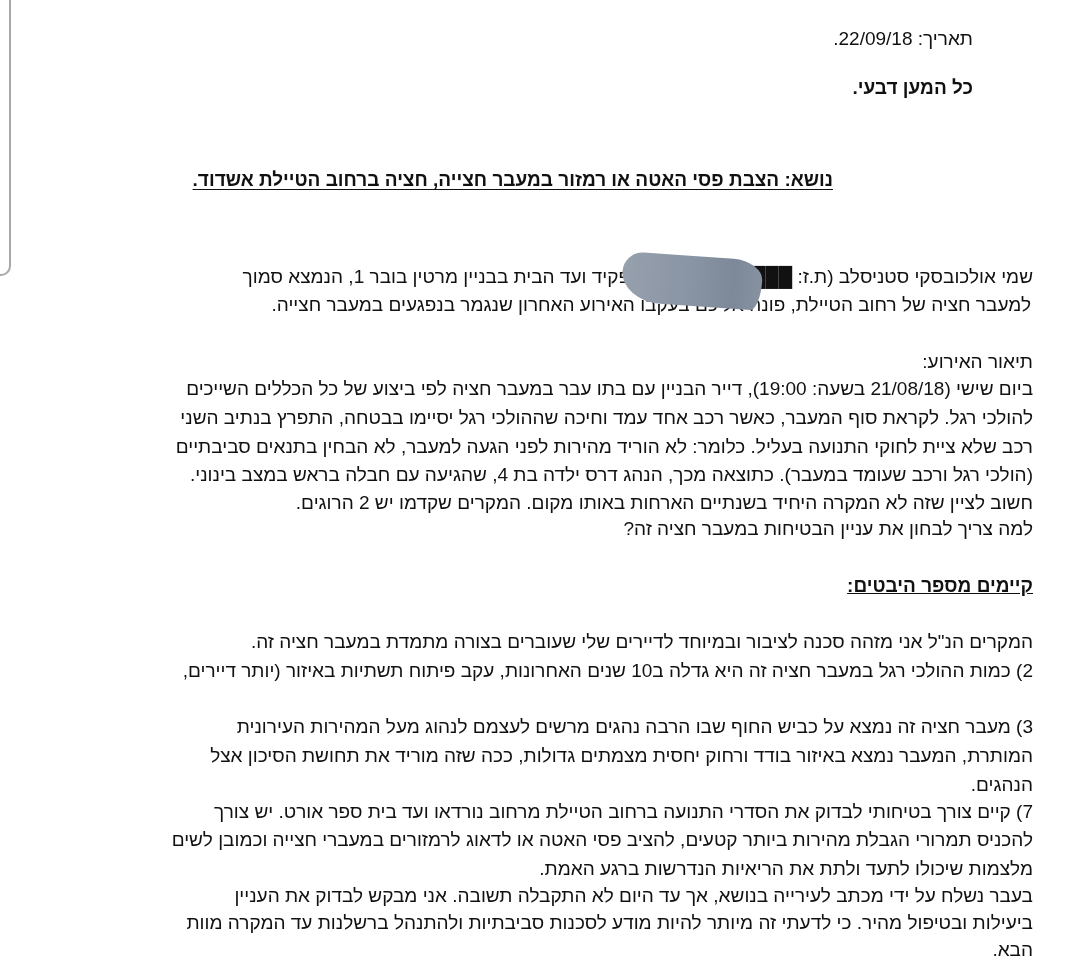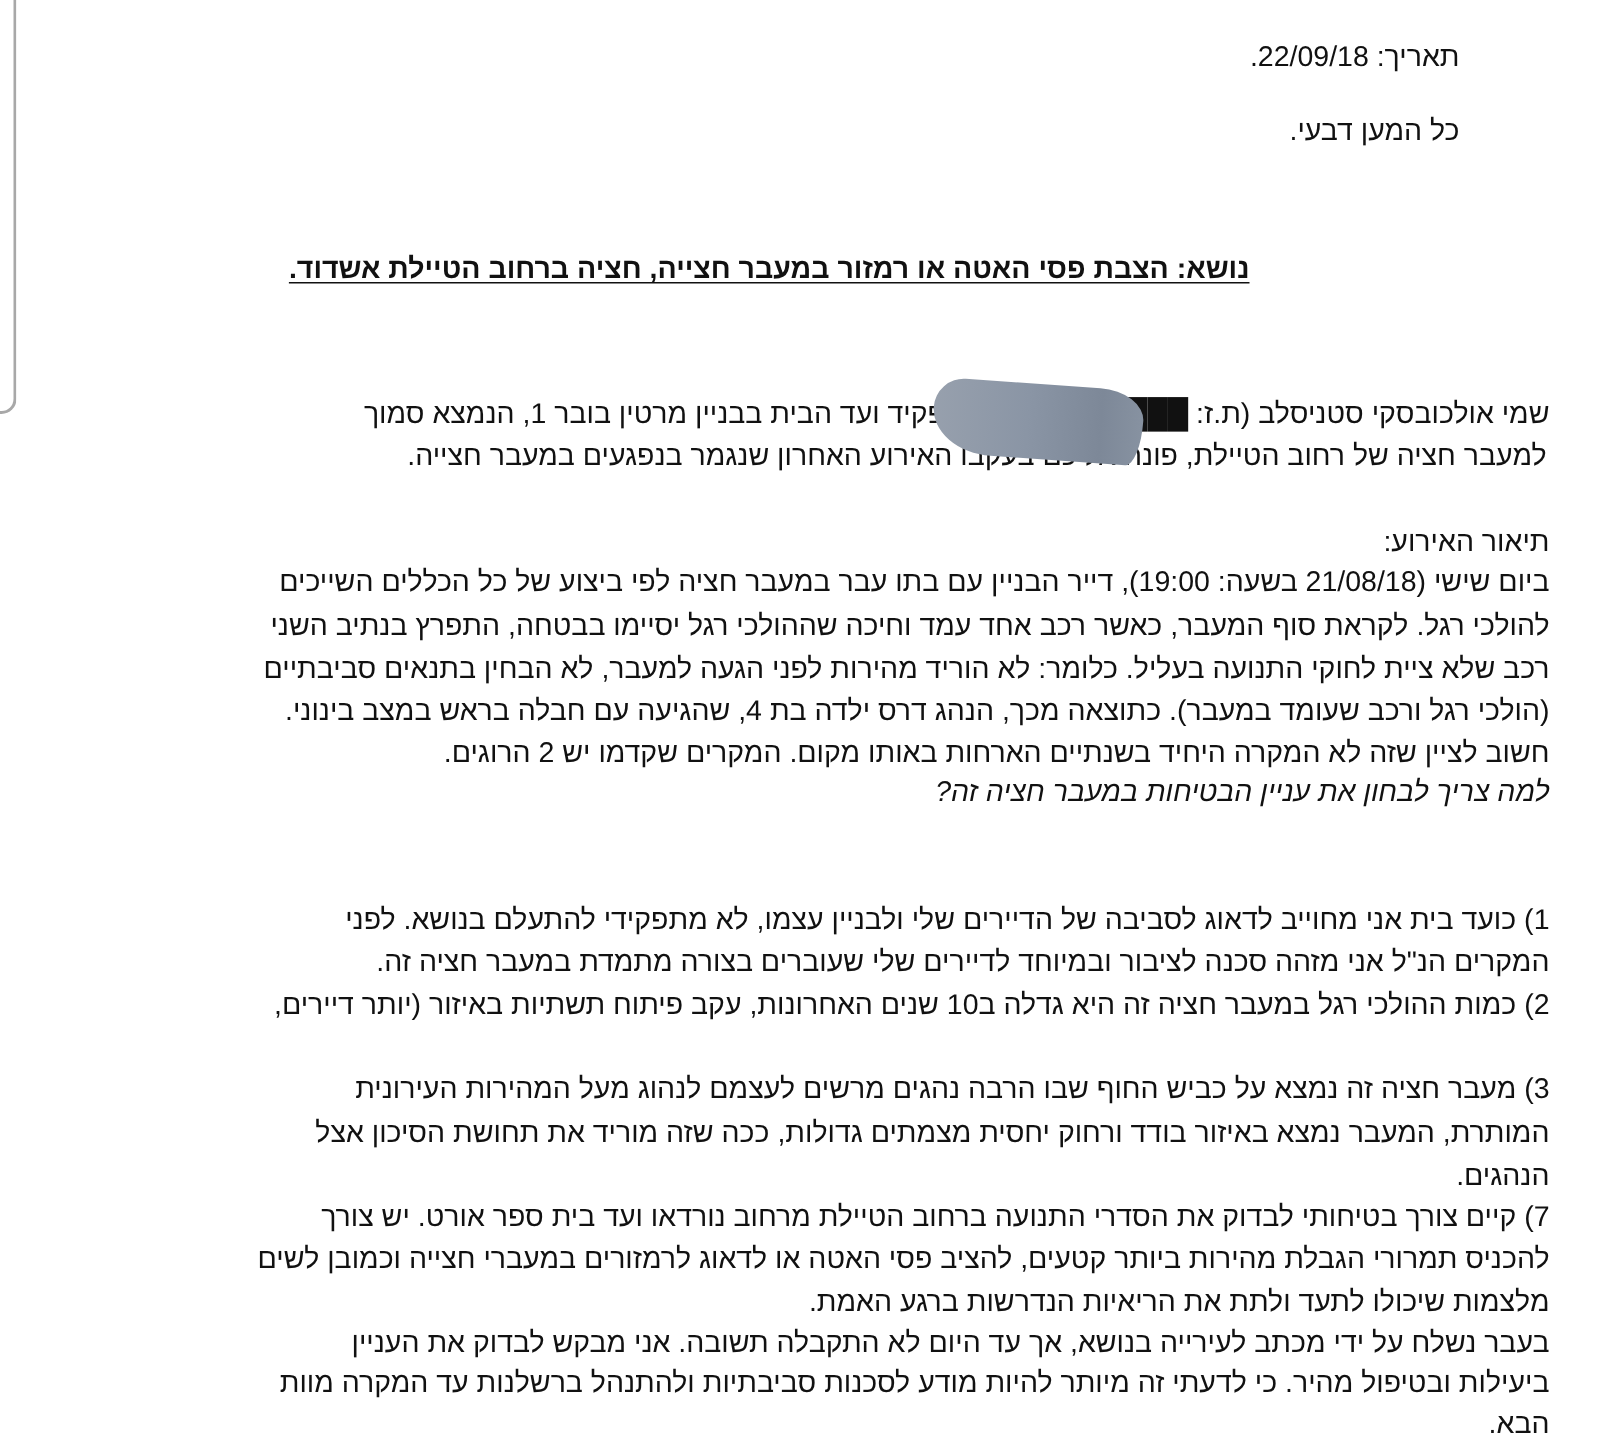--- a/index.html
+++ b/index.html
@@ -33,37 +33,37 @@
       transform: rotate(4deg);
     }
   </style>
 </head>
 <body>
 
 <div class="edge-frame"></div>
 
 <div class="doc">
   <div class="line" style="top:10px; right:60px;">תאריך: 22/09/18.</div>
-  <div class="line" style="top:59px; right:60px;">כל המען דבעי.</div>
+  <div class="line" style="top:59px; right:60px;font-weight:bold;">כל המען דבעי.</div>
 
   <div class="subject">נושא: הצבת פסי האטה או רמזור במעבר חצייה, חציה ברחוב הטיילת אשדוד.</div>
 
   <div class="line" style="top:248px;">שמי אולכובסקי סטניסלב (ת.ז: ██████) מכהן בתפקיד ועד הבית בבניין מרטין בובר 1, הנמצא סמוך</div>
   <div class="line" style="top:276px; right:2px;">למעבר חציה של רחוב הטיילת, פונה אליכם בעקבו האירוע האחרון שנגמר בנפגעים במעבר חצייה.</div>
   <div class="redaction"></div>
 
   <div class="line" style="top:333px;">תיאור האירוע:</div>
   <div class="line" style="top:360px;">ביום שישי (21/08/18 בשעה: 19:00), דייר הבניין עם בתו עבר במעבר חציה לפי ביצוע של כל הכללים השייכים</div>
   <div class="line" style="top:389px;">להולכי רגל. לקראת סוף המעבר, כאשר רכב אחד עמד וחיכה שההולכי רגל יסיימו בבטחה, התפרץ בנתיב השני</div>
   <div class="line" style="top:418px;">רכב שלא ציית לחוקי התנועה בעליל. כלומר: לא הוריד מהירות לפני הגעה למעבר, לא הבחין בתנאים סביבתיים</div>
   <div class="line" style="top:446px;">(הולכי רגל ורכב שעומד במעבר). כתוצאה מכך, הנהג דרס ילדה בת 4, שהגיעה עם חבלה בראש במצב בינוני.</div>
   <div class="line" style="top:474px;">חשוב לציין שזה לא המקרה היחיד בשנתיים הארחות באותו מקום. המקרים שקדמו יש 2 הרוגים.</div>
-  <div class="line" style="top:500px;font-style:italic;">למה צריך לבחון את עניין הבטיחות במעבר חציה זה?</div>
+  <div class="line" style="top:500px;">למה צריך לבחון את עניין הבטיחות במעבר חציה זה?</div>
 
-  <div class="line" style="top:585px;">1) כועד בית אני מחוייב לדאוג לסביבה של הדיירים שלי ולבניין עצמו, לא מתפקידי להתעלם בנושא. לפני</div>
+  <div class="line heading-u" style="top:557px;">קיימים מספר היבטים:</div>
   <div class="line" style="top:613px;">המקרים הנ"ל אני מזהה סכנה לציבור ובמיוחד לדיירים שלי שעוברים בצורה מתמדת במעבר חציה זה.</div>
   <div class="line" style="top:642px;">2) כמות ההולכי רגל במעבר חציה זה היא גדלה ב10 שנים האחרונות, עקב פיתוח תשתיות באיזור (יותר דיירים,</div>
   <div class="line" style="top:698px;">3) מעבר חציה זה נמצא על כביש החוף שבו הרבה נהגים מרשים לעצמם לנהוג מעל המהירות העירונית</div>
   <div class="line" style="top:727px;">המותרת, המעבר נמצא באיזור בודד ורחוק יחסית מצמתים גדולות, ככה שזה מוריד את תחושת הסיכון אצל</div>
   <div class="line" style="top:756px;">הנהגים.</div>
   <div class="line" style="top:783px;">7) קיים צורך בטיחותי לבדוק את הסדרי התנועה ברחוב הטיילת מרחוב נורדאו ועד בית ספר אורט. יש צורך</div>
   <div class="line" style="top:811px;">להכניס תמרורי הגבלת מהירות ביותר קטעים, להציב פסי האטה או לדאוג לרמזורים במעברי חצייה וכמובן לשים</div>
   <div class="line" style="top:840px;">מלצמות שיכולו לתעד ולתת את הריאיות הנדרשות ברגע האמת.</div>
   <div class="line" style="top:867px;">בעבר נשלח על ידי מכתב לעירייה בנושא, אך עד היום לא התקבלה תשובה.  אני מבקש לבדוק את העניין</div>
   <div class="line" style="top:894px;">ביעילות ובטיפול מהיר. כי לדעתי זה מיותר להיות מודע לסכנות סביבתיות ולהתנהל ברשלנות עד המקרה מוות</div>

